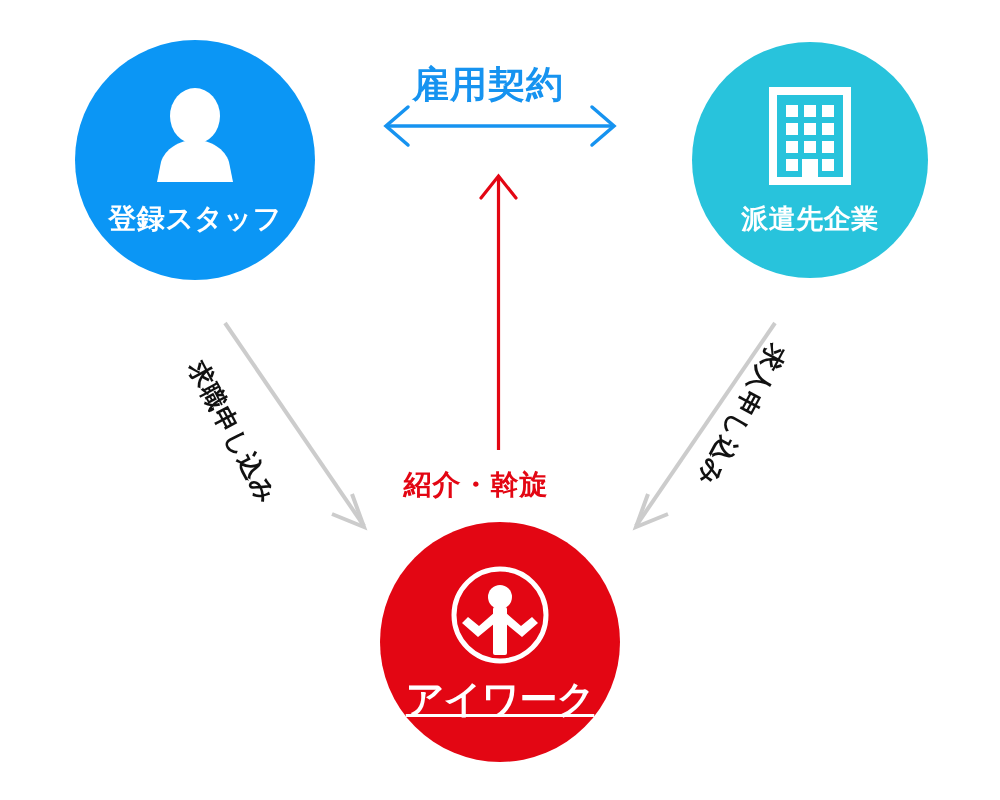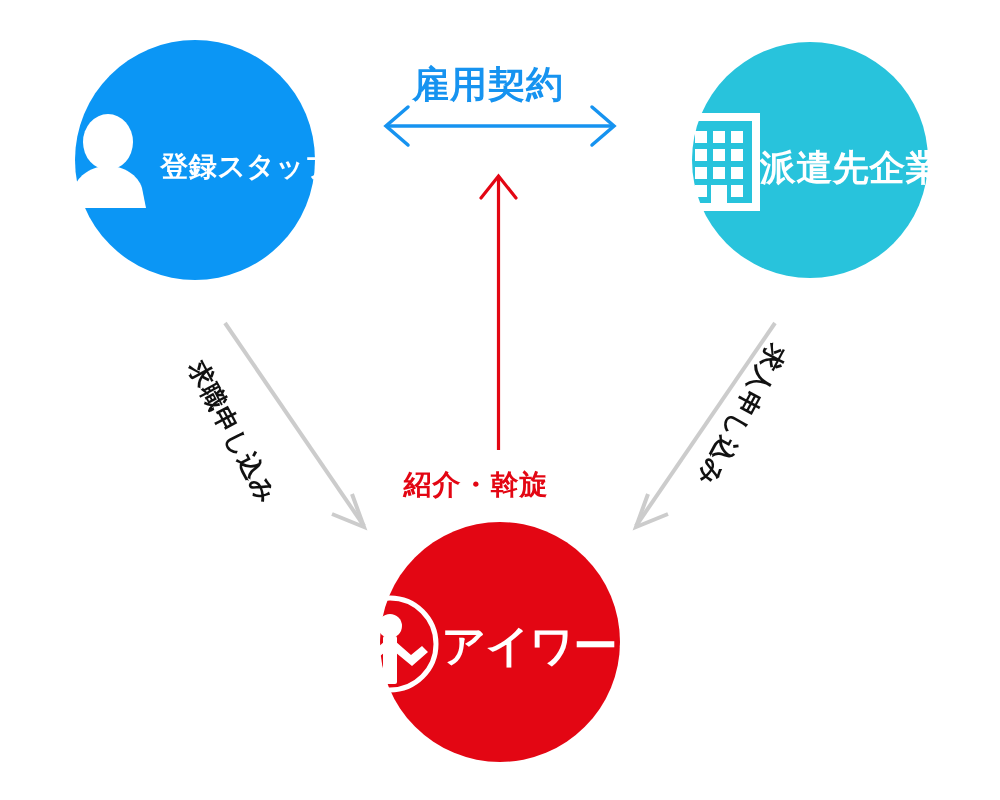--- a/index.html
+++ b/index.html
@@ -24,21 +24,21 @@
     top: 0;
     width: 1000px;
     height: 800px;
   }
 
   
   .node {
     position: absolute;
     border-radius: 50%;
     display: flex;
-    flex-direction: row;
+    flex-direction: column;
     align-items: center;
     justify-content: center;
     box-sizing: border-box;
   }
   .node-icon {
     display: block;
     line-height: 0;
   }
   .node-label {
     color: #ffffff;
@@ -63,37 +63,38 @@
 
   #node-company {
     left: 692px;
     top: 42px;
     width: 236px;
     height: 236px;
     background: #28c3dc;
   }
   #node-company .node-icon { margin-top: 4px; }
   #node-company .node-label {
-    font-size: 36px;
+    font-size: 27px;
     margin-top: 16px;
   }
 
   #node-agency {
     left: 380px;
     top: 522px;
     width: 240px;
     height: 240px;
     background: #e30613;
   }
   #node-agency .node-icon { margin-top: 4px; }
   #node-agency .node-label {
-    font-size: 44px;
+    font-size: 38px;
     margin-top: 8px;
     letter-spacing: -1px;
     font-weight: bold;
+    text-decoration: underline;
   }
 
   
   .edge-label {
     position: absolute;
     font-weight: bold;
     white-space: nowrap;
   }
   #label-employment-contract {
     left: 488px;

